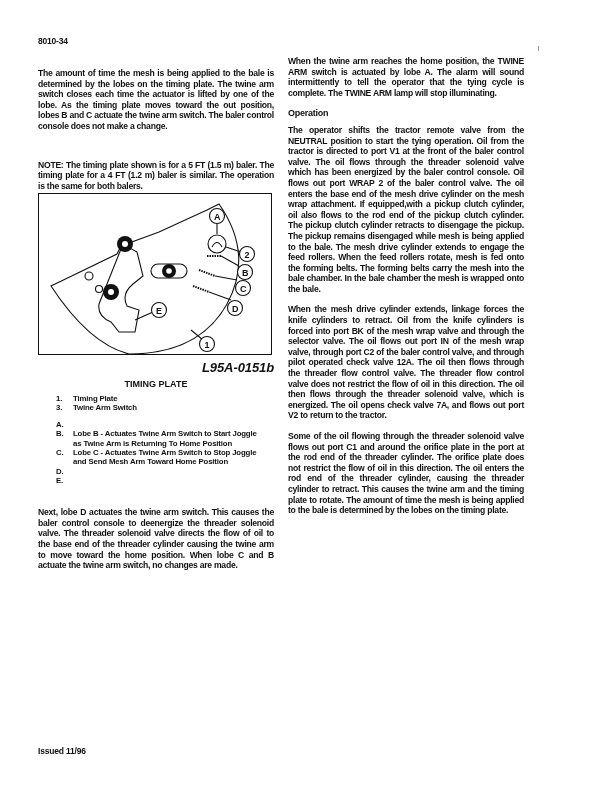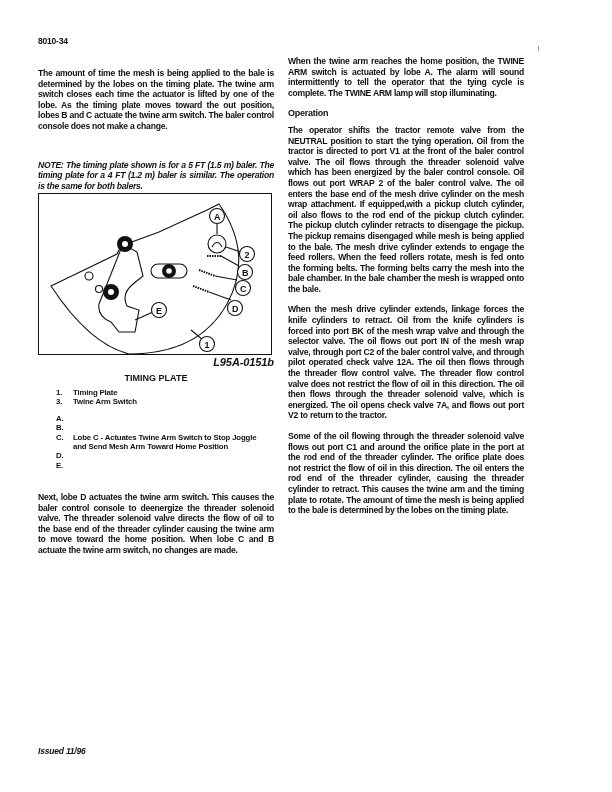--- a/index.html
+++ b/index.html
@@ -4,32 +4,32 @@
 <style>
   html, body { margin: 0; padding: 0; background: #ffffff; }
   body { width: 612px; height: 792px; position: relative; overflow: hidden;
          font-family: "Liberation Sans", "DejaVu Sans", sans-serif; color: #111; }
   .page-id { position: absolute; left: 38px; top: 36px; font-size: 8.5px; font-weight: bold; letter-spacing: -0.2px; }
   .tick-mark { position: absolute; left: 538px; top: 46px; width: 1px; height: 5px; background: #999; }
   .col { position: absolute; font-size: 8.6px; line-height: 10.6px; font-weight: bold; letter-spacing: -0.25px; }
   .col-left { left: 38px; top: 68px; width: 236px; }
   .col-right { left: 288px; top: 56px; width: 236px; }
   p { margin: 0 0 10px 0; text-align: justify; }
-  .note { font-style: italic; margin-bottom: 2px; text-align: justify; margin-top: 28px; }
+  .note { margin-bottom: 2px; text-align: justify; margin-top: 28px; }
   .figure { width: 232px; height: 160px; border: 1.4px solid #111; position: relative; margin-top: 2px; }
   .figure svg { position: absolute; left: 0; top: 0; }
-  .fig-code { text-align: right; font-style: italic; font-size: 11px; margin-top: 2px; letter-spacing: -0.1px; }
+  .fig-code { text-align: right; font-style: italic; font-size: 13px; margin-top: 8px; letter-spacing: -0.1px; }
   .fig-title { text-align: center; font-size: 9px; margin: 5px 0 4px 0; letter-spacing: 0; }
   .legend { list-style: none; margin: 0; padding: 0; font-size: 7.8px; line-height: 9.3px; font-weight: bold; letter-spacing: -0.15px; }
   .legend li { display: flex; padding-left: 18px; }
   .legend .key { width: 17px; flex: 0 0 17px; }
   .legend .txt { flex: 1; padding-right: 14px; }
   .legend-gap { height: 8px; }
   .heading { font-size: 9px; margin: 0 0 6px 0; }
-  .footer { position: absolute; left: 38px; top: 746px; font-size: 8.5px; font-weight: bold; letter-spacing: -0.2px; font-style: italic; }
+  .footer { position: absolute; left: 38px; top: 746px; font-size: 8.5px; font-weight: bold; letter-spacing: -0.2px; }
   .callout text { font-family: "Liberation Sans", sans-serif; font-weight: bold; font-size: 9px; }
 </style>
 </head>
 <body>
 
 <div class="page-id">8010-34</div>
 <div class="tick-mark"></div>
 
 <div class="col col-left">
   <p>The amount of time the mesh is being applied to the bale is determined by the lobes on the timing plate. The twine arm switch closes each time the actuator is lifted by one of the lobe. As the timing plate moves toward the out position, lobes B and C actuate the twine arm switch. The baler control console does not make a change.</p>
@@ -122,20 +122,21 @@
         <span class="txt">Twine Arm Switch</span>
       </li>
   </ul>
   <div class="legend-gap"></div>
   <ul class="legend">
     <li>
         <span class="key">A.</span>
       </li>
     <li>
         <span class="key">B.</span>
+        <span class="txt">Lobe B - Actuates Twine Arm Switch to Start Joggle as Twine Arm is Returning To Home Position</span>
       </li>
     <li>
         <span class="key">C.</span>
         <span class="txt">Lobe C - Actuates Twine Arm Switch to Stop Joggle and Send Mesh Arm Toward Home Position</span>
       </li>
     <li>
         <span class="key">D.</span>
       </li>
     <li>
         <span class="key">E.</span>

